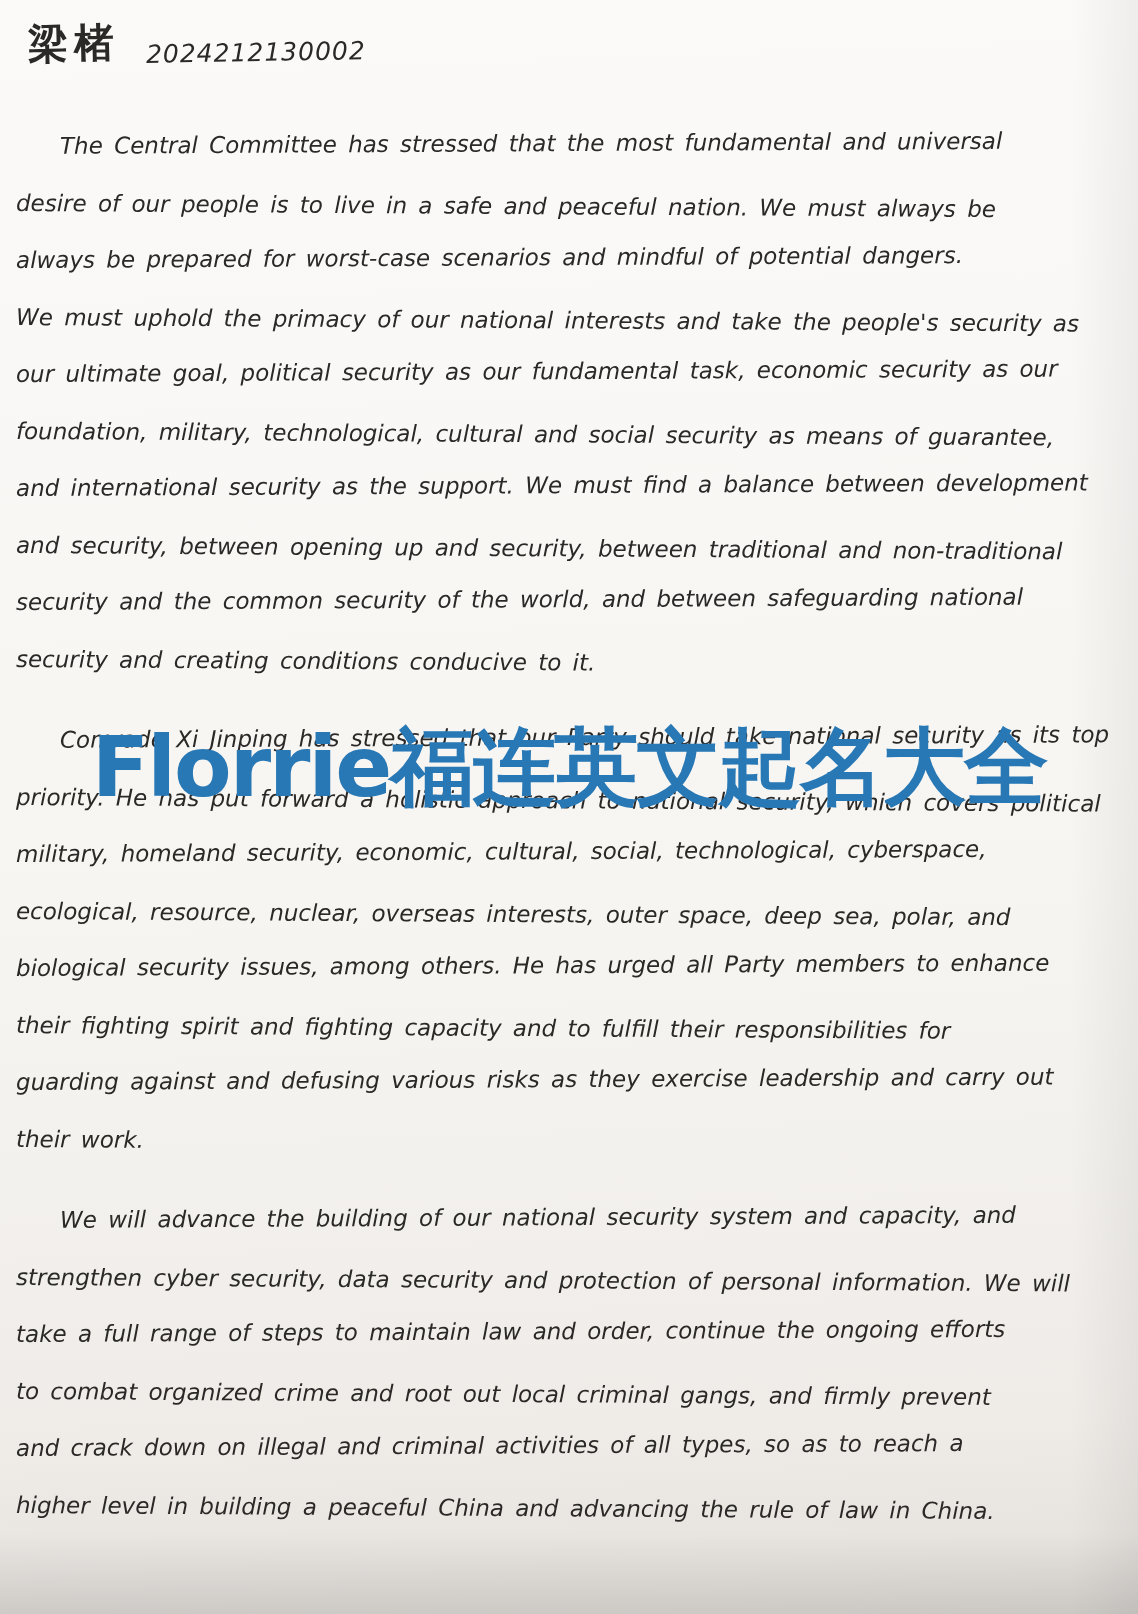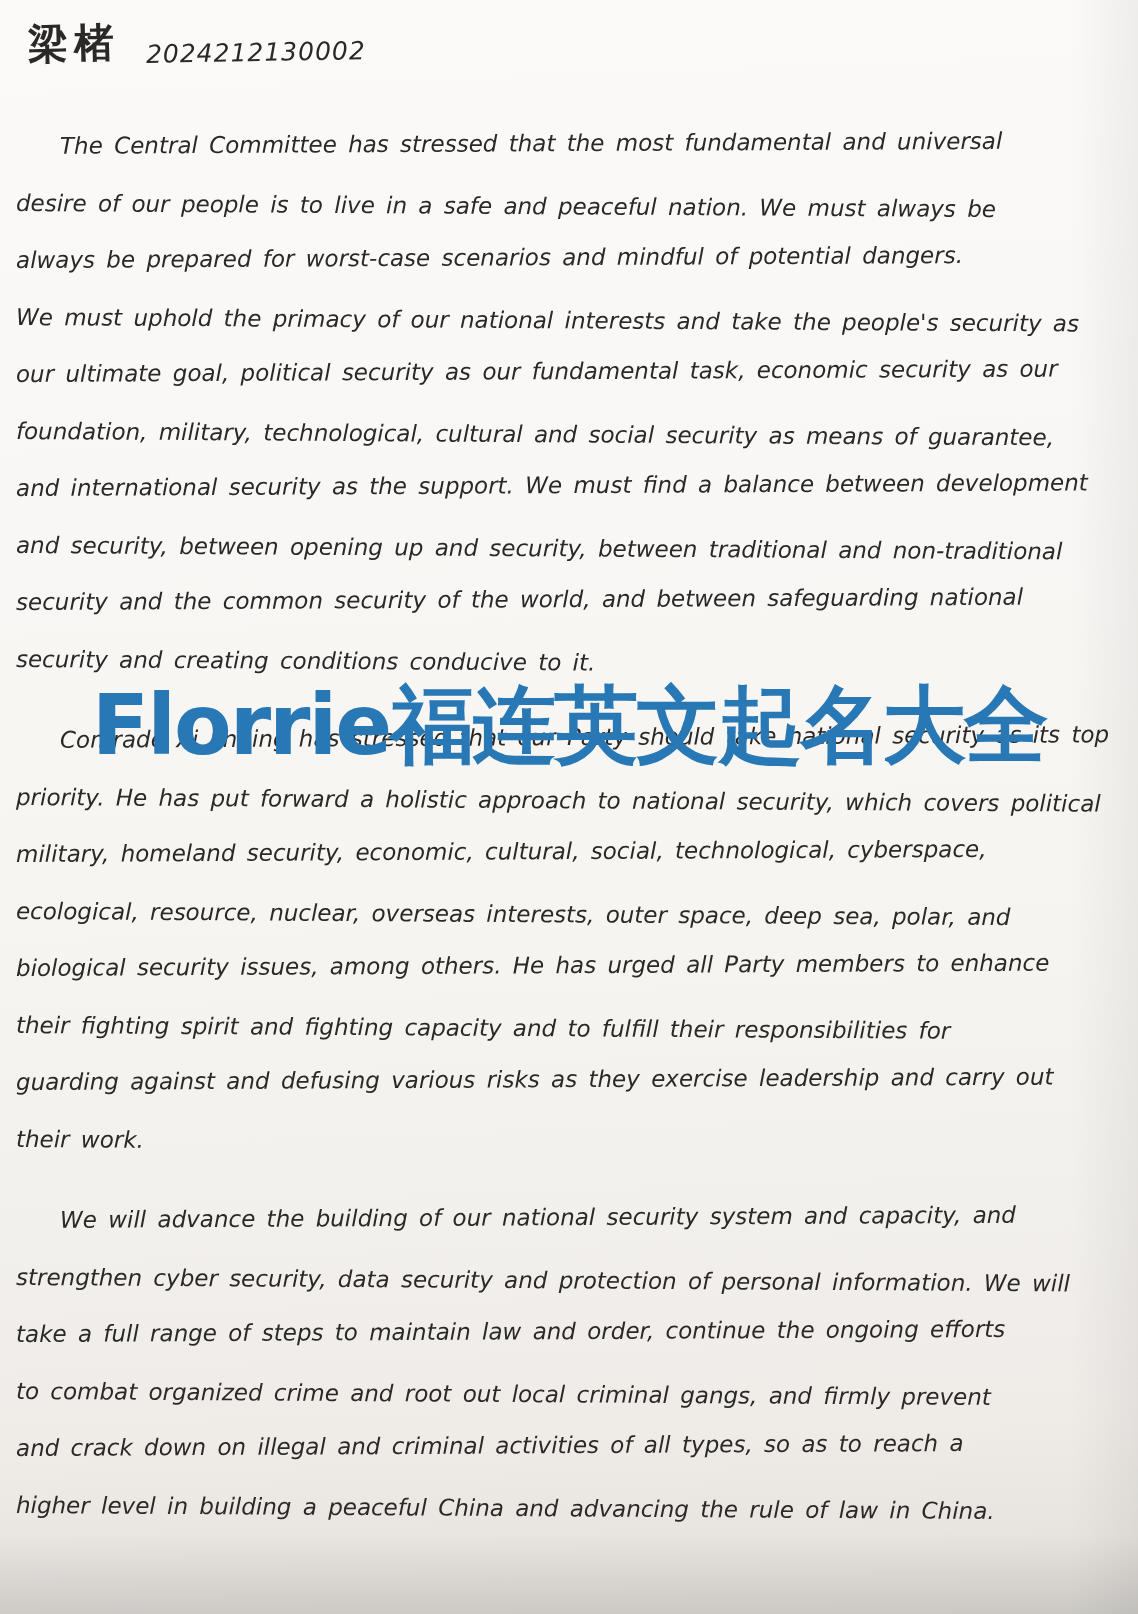--- a/index.html
+++ b/index.html
@@ -57,21 +57,21 @@
     height:57px;
     white-space:nowrap;
     word-spacing:4px;
     transform-origin:0 50%;
   }
   .para .line:nth-child(2n){transform:rotate(.35deg);}
   .para .line:nth-child(2n+1){transform:rotate(-.3deg);}
   .para .line.indent{padding-left:44px;}
   .watermark{
     position:absolute;
-    top:670px;
+    top:712px;
     left:50%;
     transform:translateX(-50%);
     white-space:nowrap;
     font-weight:bold;
     font-size:84px;
     letter-spacing:-2px;
     line-height:110px;
     z-index:5;
   }
 </style>

